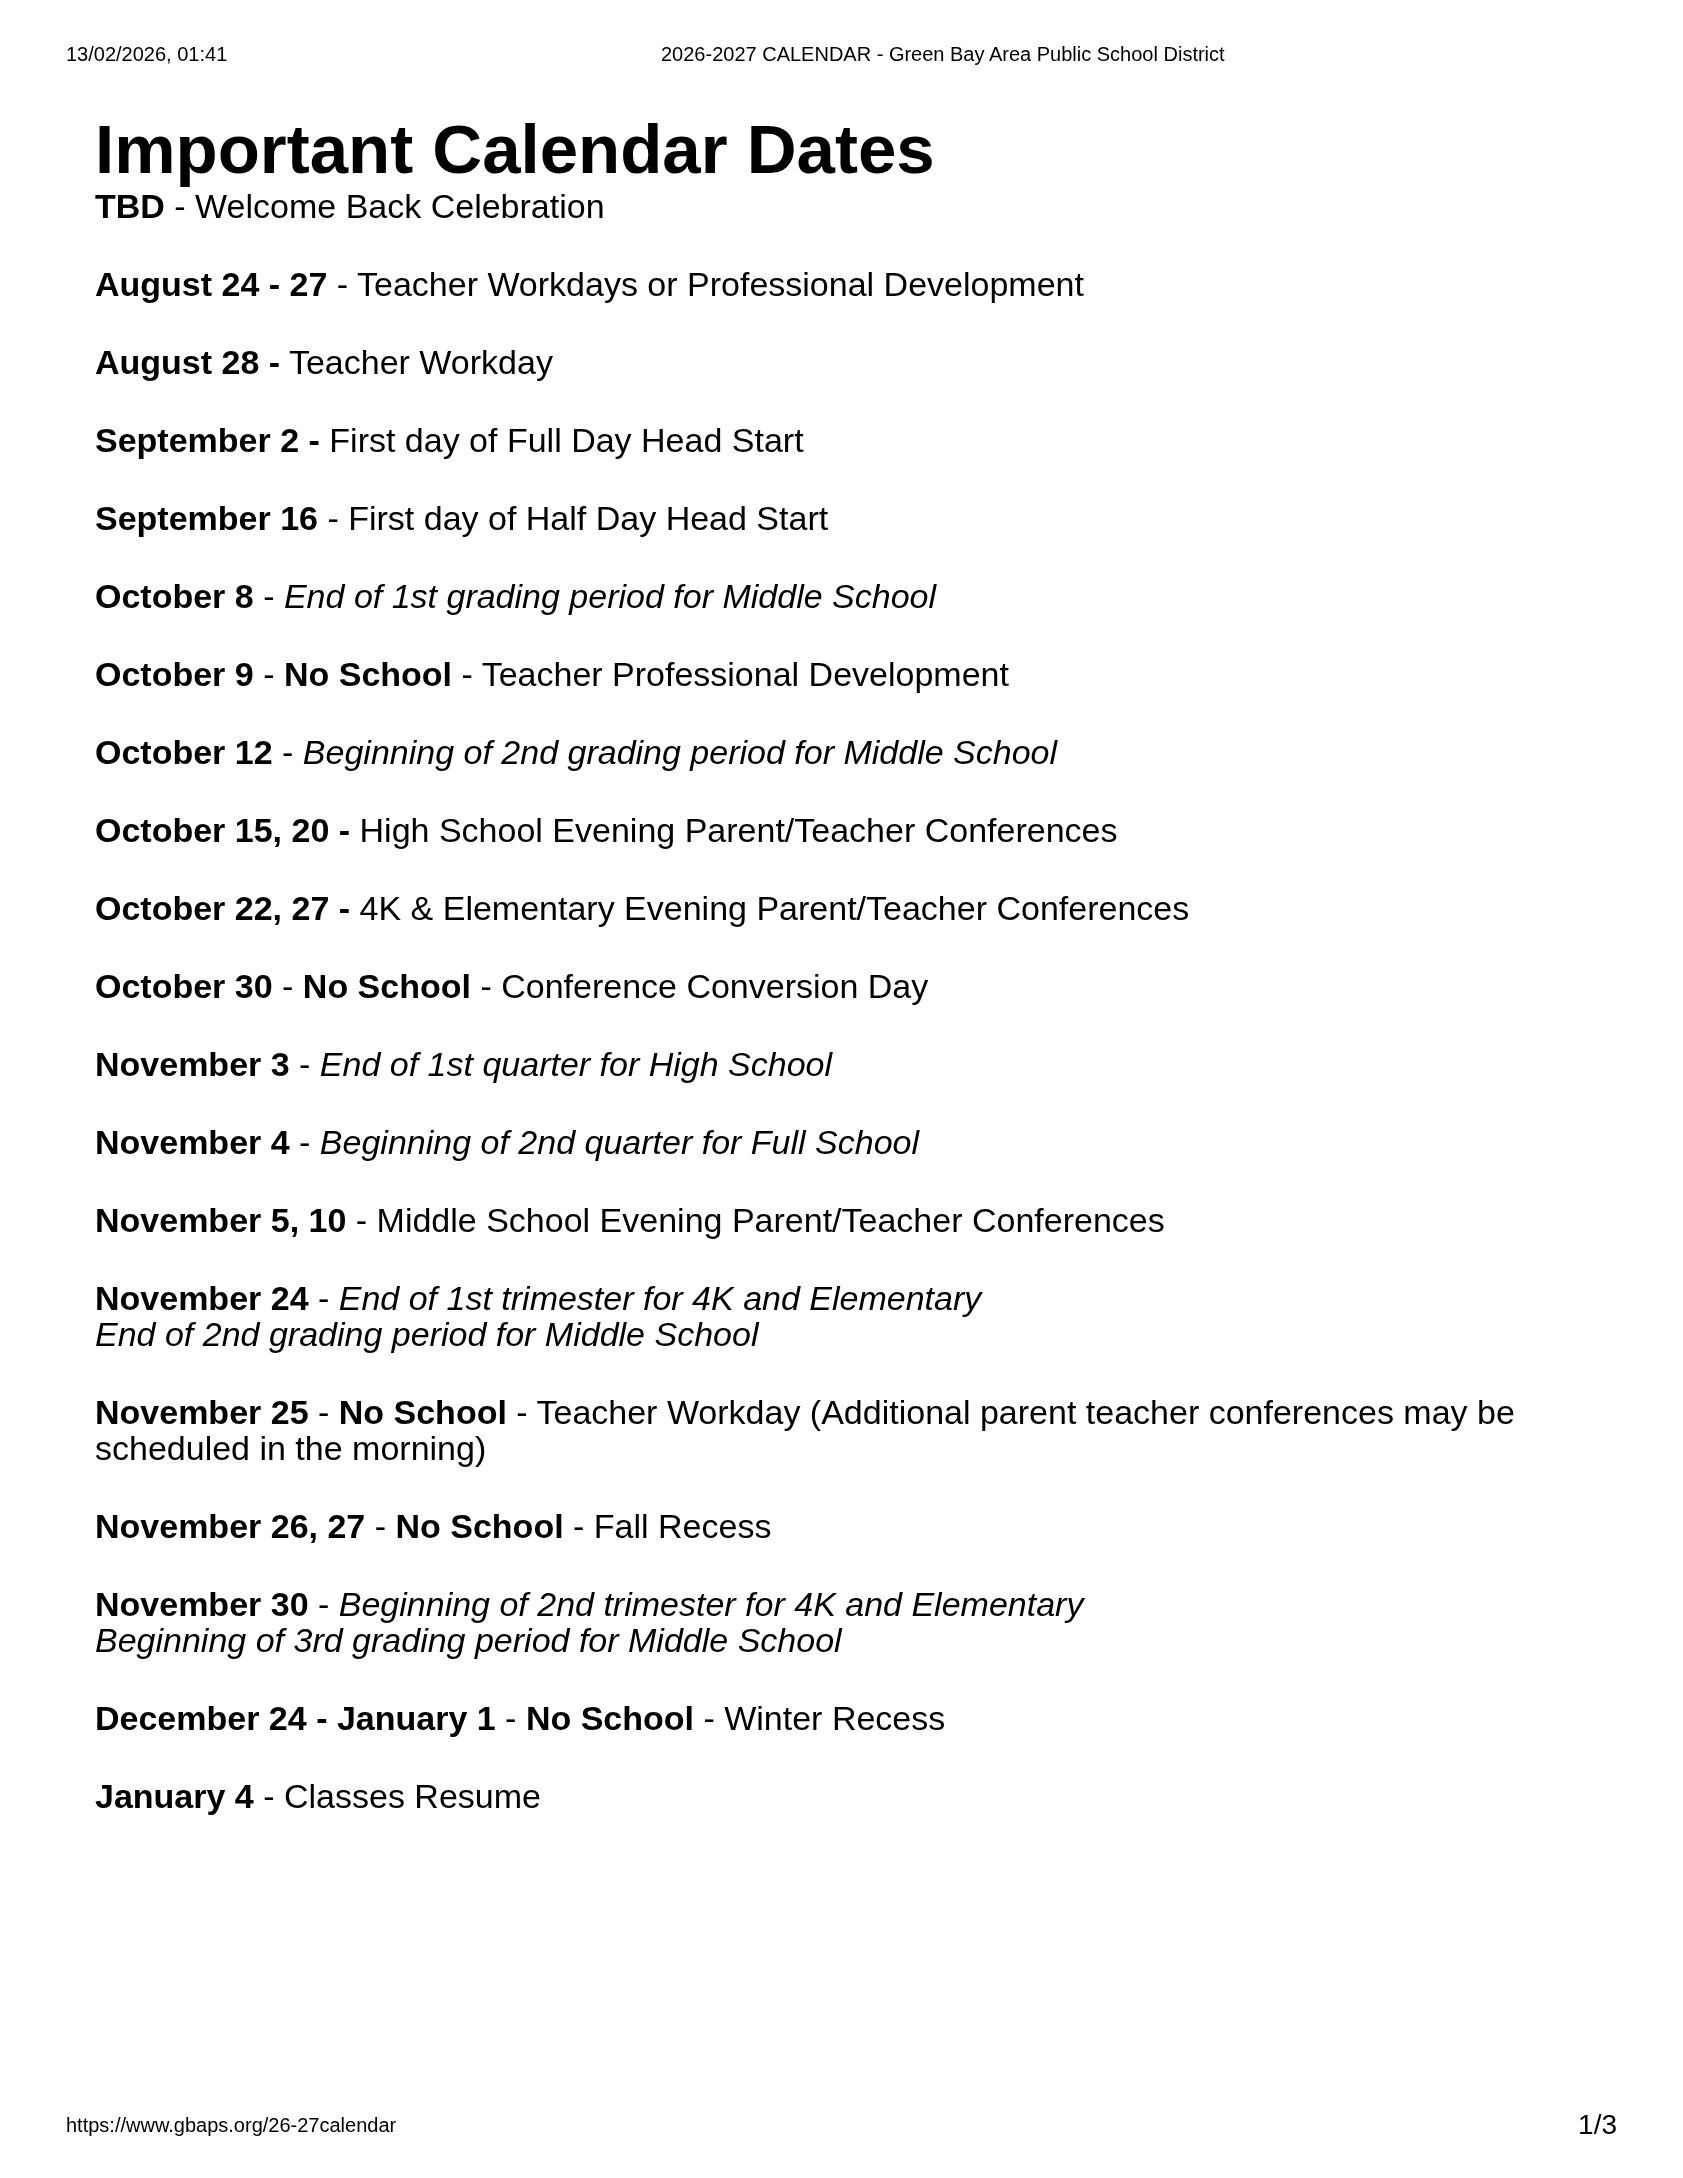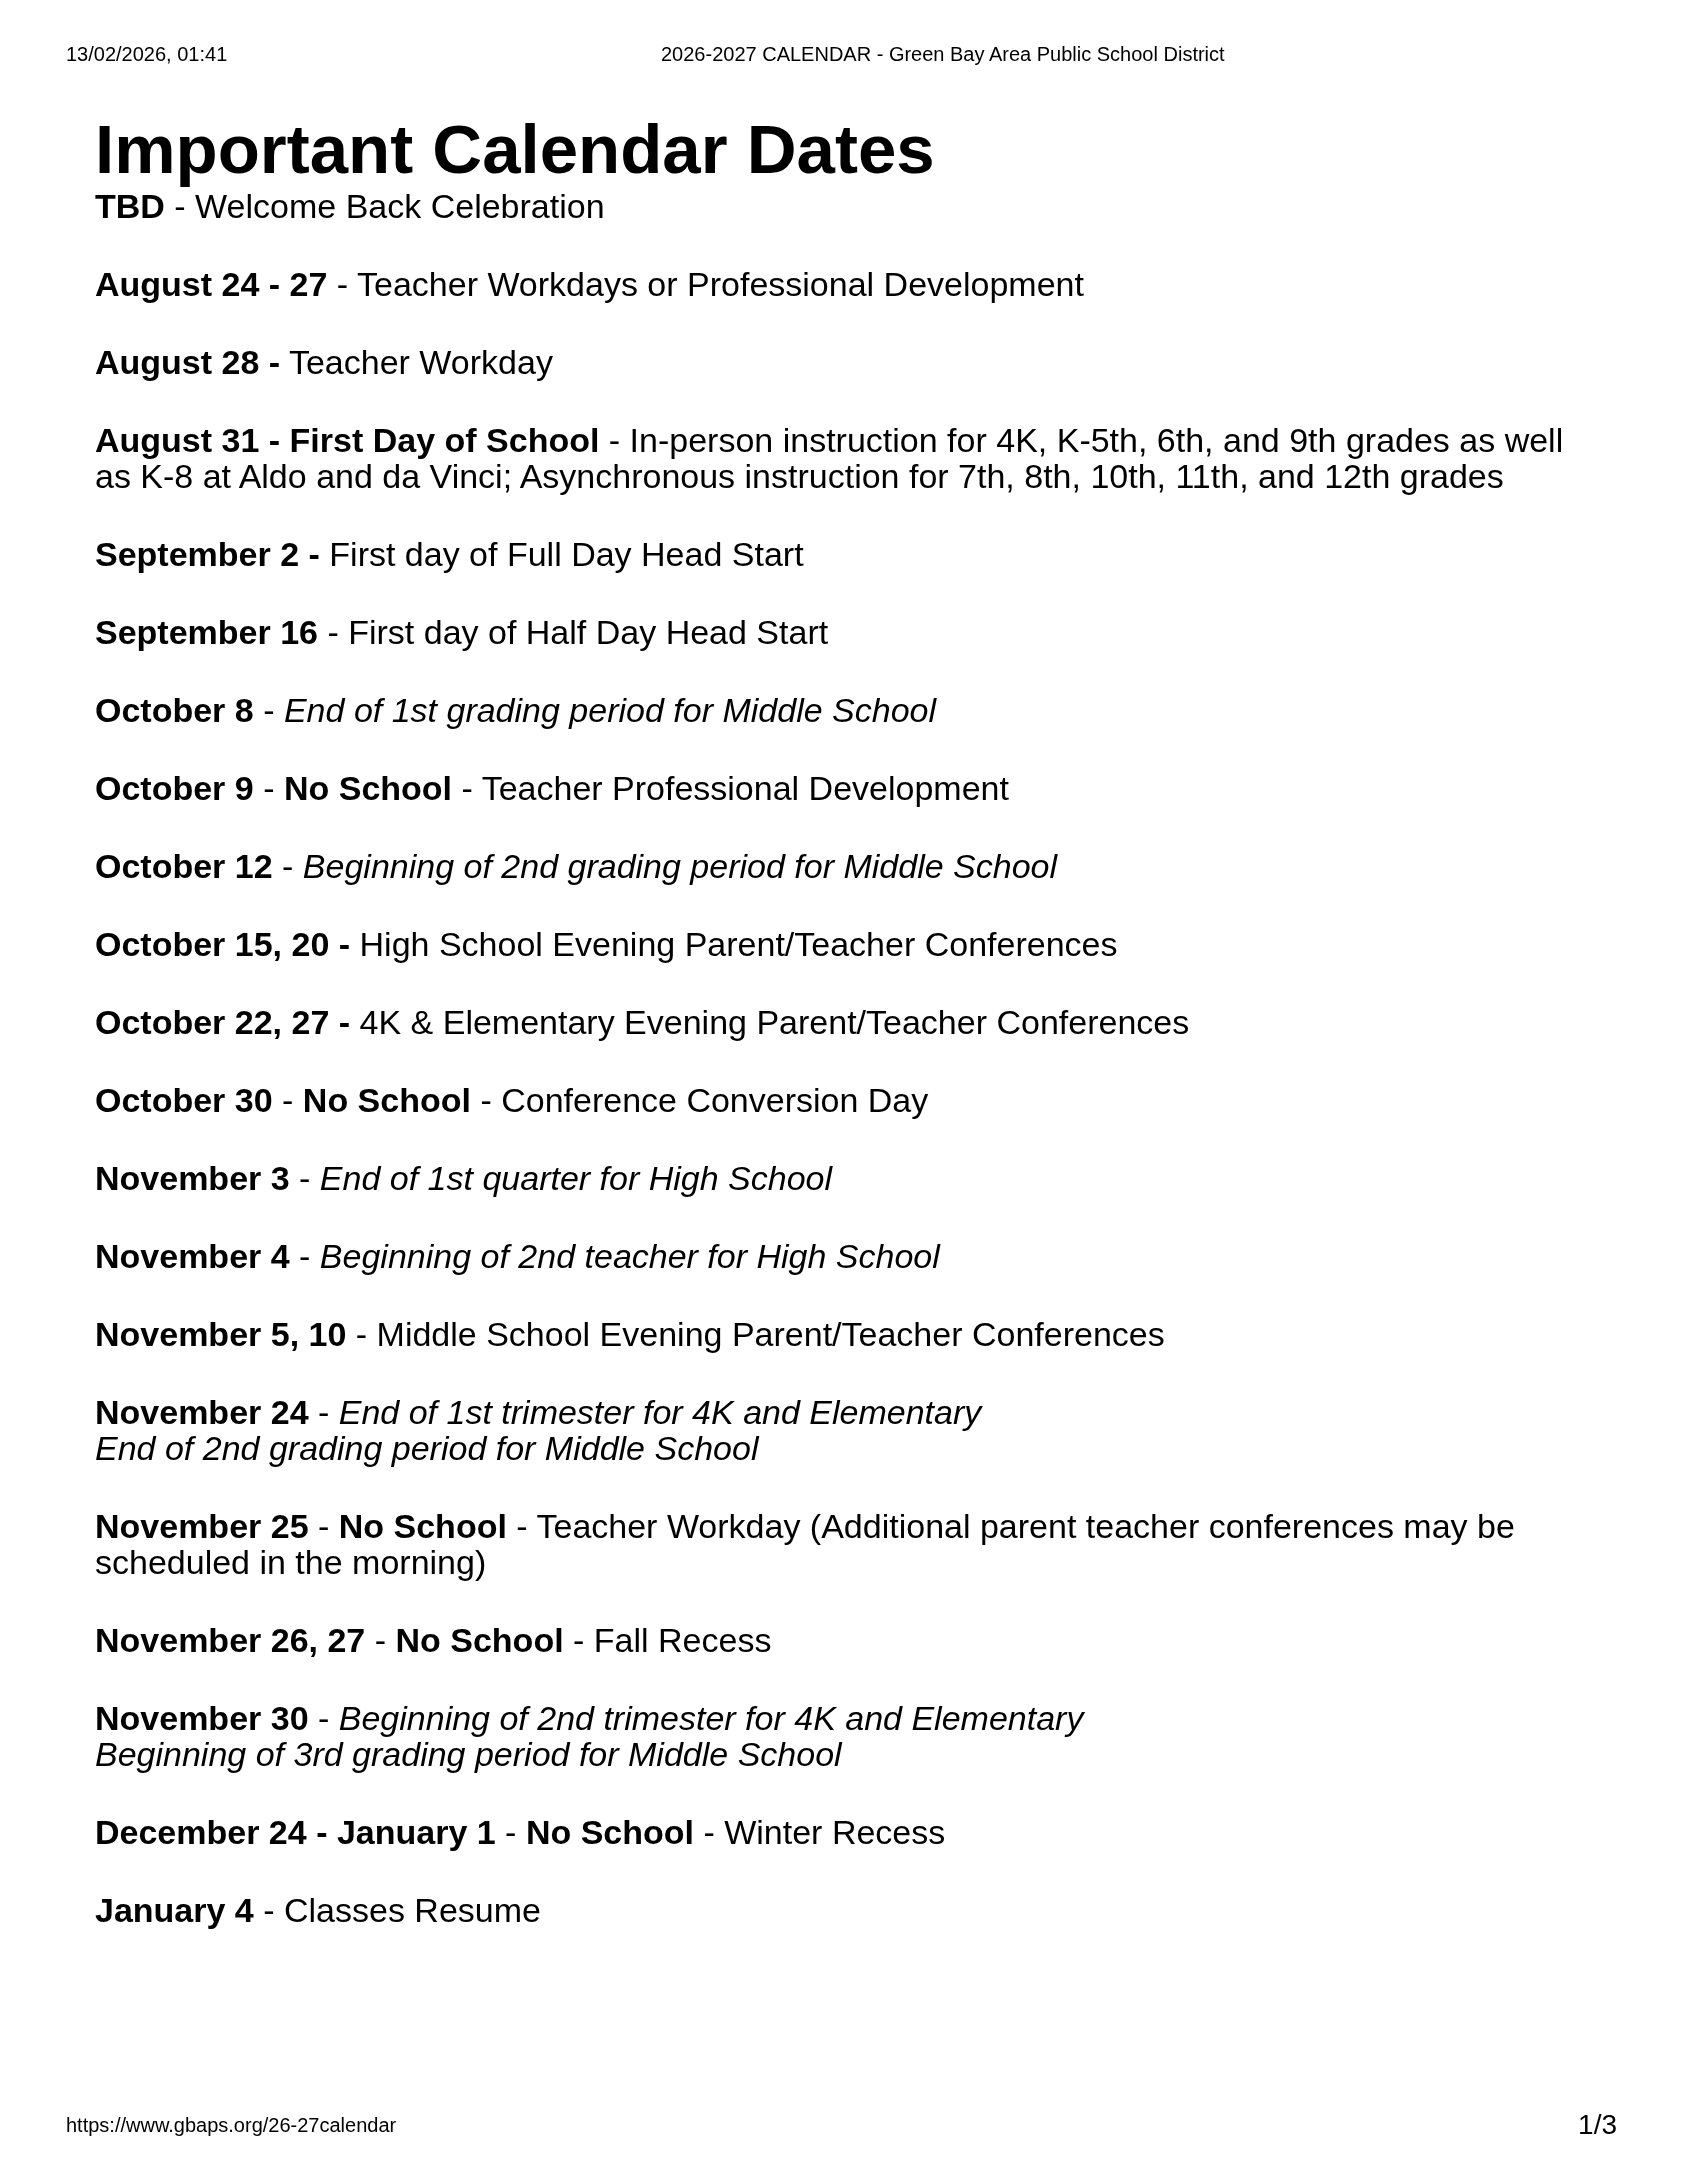--- a/index.html
+++ b/index.html
@@ -77,31 +77,30 @@
 
 <div class="print-header-date">13/02/2026, 01:41</div>
 <div class="print-header-title">2026-2027 CALENDAR - Green Bay Area Public School District</div>
 
 <main class="content">
   <h1 class="page-title">Important Calendar Dates</h1>
   <div class="entries" id="entries">
       <p class="entry"><span class="b">TBD</span><span class=""> - Welcome Back Celebration</span></p>
       <p class="entry"><span class="b">August 24 - 27</span><span class=""> - Teacher Workdays or Professional Development</span></p>
       <p class="entry"><span class="b">August 28 -</span><span class=""> Teacher Workday</span></p>
-      <p class="entry"><span class="b">August 31 - First Day of School</span><span class=""> - In-person instruction for 4K, K-5th, 6th, and 9th grades as well as K-8 at Aldo and da Vinci; Asynchronous instruction for 7th, 8th, 10th, 11th, and 12th grades</span></p>
       <p class="entry"><span class="b">September 2 -</span><span class=""> First day of Full Day Head Start</span></p>
       <p class="entry"><span class="b">September 16</span><span class=""> - First day of Half Day Head Start</span></p>
       <p class="entry"><span class="b">October 8</span><span class=""> - </span><span class="i">End of 1st grading period for Middle School</span></p>
       <p class="entry"><span class="b">October 9</span><span class=""> - </span><span class="b">No School</span><span class=""> - Teacher Professional Development</span></p>
       <p class="entry"><span class="b">October 12</span><span class=""> - </span><span class="i">Beginning of 2nd grading period for Middle School</span></p>
       <p class="entry"><span class="b">October 15, 20 -</span><span class=""> High School Evening Parent/Teacher Conferences</span></p>
       <p class="entry"><span class="b">October 22, 27 -</span><span class=""> 4K &amp; Elementary Evening Parent/Teacher Conferences</span></p>
       <p class="entry"><span class="b">October 30</span><span class=""> - </span><span class="b">No School</span><span class=""> - Conference Conversion Day</span></p>
       <p class="entry"><span class="b">November 3</span><span class=""> - </span><span class="i">End of 1st quarter for High School</span></p>
-      <p class="entry"><span class="b">November 4</span><span class=""> - </span><span class="i">Beginning of 2nd teacher for High School</span></p>
+      <p class="entry"><span class="b">November 4</span><span class=""> - </span><span class="i">Beginning of 2nd quarter for Full School</span></p>
       <p class="entry"><span class="b">November 5, 10</span><span class=""> - Middle School Evening Parent/Teacher Conferences</span></p>
       <p class="entry"><span class="b">November 24</span><span class=""> - </span><span class="i">End of 1st trimester for 4K and Elementary</span><span class="i line2">End of 2nd grading period for Middle School</span></p>
       <p class="entry"><span class="b">November 25</span><span class=""> - </span><span class="b">No School</span><span class=""> - Teacher Workday (Additional parent teacher conferences may be scheduled in the morning)</span></p>
       <p class="entry"><span class="b">November 26, 27</span><span class=""> - </span><span class="b">No School</span><span class=""> - Fall Recess</span></p>
       <p class="entry"><span class="b">November 30</span><span class=""> - </span><span class="i">Beginning of 2nd trimester for 4K and Elementary</span><span class="i line2">Beginning of 3rd grading period for Middle School</span></p>
       <p class="entry"><span class="b">December 24 - January 1</span><span class=""> - </span><span class="b">No School</span><span class=""> - Winter Recess</span></p>
       <p class="entry"><span class="b">January 4</span><span class=""> - Classes Resume</span></p>
     </div>
 </main>
 

